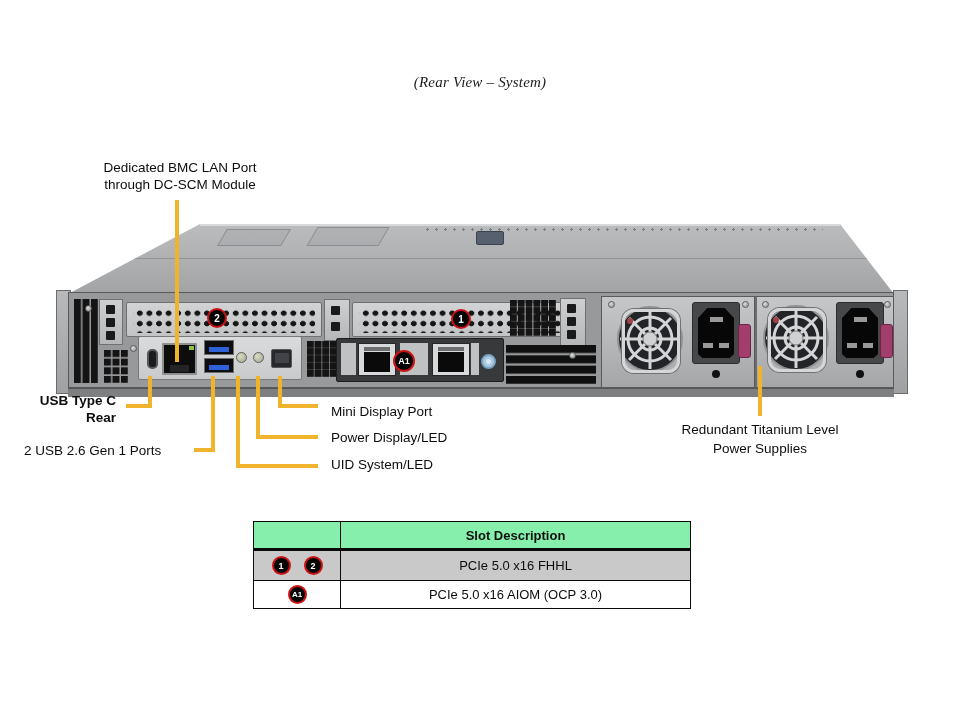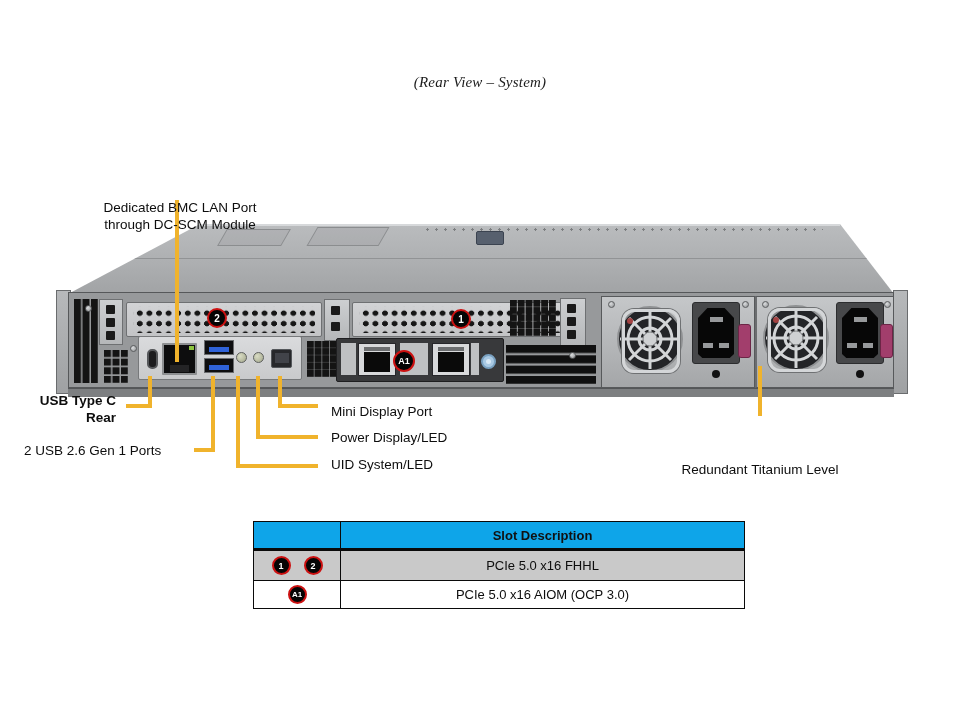--- a/index.html
+++ b/index.html
@@ -3,21 +3,21 @@
 <meta charset="utf-8">
 <style>
   html,body{margin:0;padding:0;background:#ffffff;}
   #scene{position:relative;width:960px;height:720px;background:#fff;overflow:hidden;
          font-family:"Liberation Sans","DejaVu Sans",sans-serif;color:#111;}
   .abs{position:absolute;}
 
   
   .title{left:0;right:0;top:74px;text-align:center;font-style:italic;font-size:15px;color:#1c1c1c;letter-spacing:.2px;font-family:Liberation Serif, serif;}
   .lbl{font-size:13.5px;line-height:17px;color:#0d0d0d;z-index:6;}
-  .lbl-center{text-align:center;margin-top:40px;}
+  .lbl-center{text-align:center;}
   .lbl-right{text-align:right;}
 
   
   .yline{background:var(--accent,#F0B32C);z-index:5;}
 
   
   .lid{left:68px;top:218px;width:826px;height:76px;
        background:linear-gradient(180deg,#bcbec0 0%,#aeb0b2 55%,#a1a3a5 100%);
        clip-path:polygon(132px 6px,772px 6px,826px 76px,0px 76px);z-index:1;}
   .lid-edge{left:132px;top:6px;width:640px;height:2px;background:#d7d9db;}
@@ -79,21 +79,21 @@
 
   
   .cbadge{background:#050505;color:#fff;border:2.5px solid var(--badge_ring,#CC1111);border-radius:50%;
           display:flex;align-items:center;justify-content:center;font-weight:700;box-sizing:border-box;z-index:4;}
   .cbadge.sz20{width:20px;height:20px;font-size:10px;}
   .cbadge.sz22{width:22px;height:22px;font-size:9px;}
   .cbadge.tbl{width:19px;height:19px;font-size:9px;}
   .cbadge.tbl.a1{font-size:8px;}
 
   
-  .slot-table{left:253px;top:521px;width:492px;border:1.5px solid #0a0a0a;box-sizing:border-box;z-index:6;background:#0ea5e9;}
+  .slot-table{left:253px;top:521px;width:438px;border:1.5px solid #0a0a0a;box-sizing:border-box;z-index:6;background:#86efac;}
   .trow{display:flex;}
   .tcell{box-sizing:border-box;display:flex;align-items:center;justify-content:center;}
   .tcell.c1{width:87px;border-right:1.5px solid #0a0a0a;gap:13px;}
   .tcell.c2{flex:1;}
   .thead-row{height:26px;border-bottom:3px solid #0a0a0a;}
   .thead-row .c2{font-weight:700;font-size:13px;}
   .trow.r1{height:29px;background:var(--row_shade,#C9C9C9);border-bottom:1px solid #0a0a0a;}
   .trow.r2{height:27px;background:#ffffff;}
   .tdesc{font-size:13px;color:#0d0d0d;}
 </style>
@@ -274,20 +274,21 @@
   <div class="abs lbl lbl-right" style="left:20px;top:392px;width:96px;font-weight:bold;">
     <div>USB Type C</div>
     <div>Rear</div>
   </div>
   <div class="abs lbl" style="left:24px;top:442px;">2 USB 2.6 Gen 1 Ports</div>
   <div class="abs lbl" style="left:331px;top:403px;">Mini Display Port</div>
   <div class="abs lbl" style="left:331px;top:429px;">Power Display/LED</div>
   <div class="abs lbl" style="left:331px;top:456px;">UID System/LED</div>
   <div class="abs lbl lbl-center" style="left:652px;top:420px;width:216px;line-height:19px;">
     <div>Redundant Titanium Level</div>
+    <div>Power Supplies</div>
   </div>
 
   <div class="abs slot-table">
     <div class="trow thead-row">
       <div class="tcell c1"></div>
       <div class="tcell c2">Slot Description</div>
     </div>
     <div class="trow r1">
       <div class="tcell c1">
         <span class="cbadge tbl">1</span>

